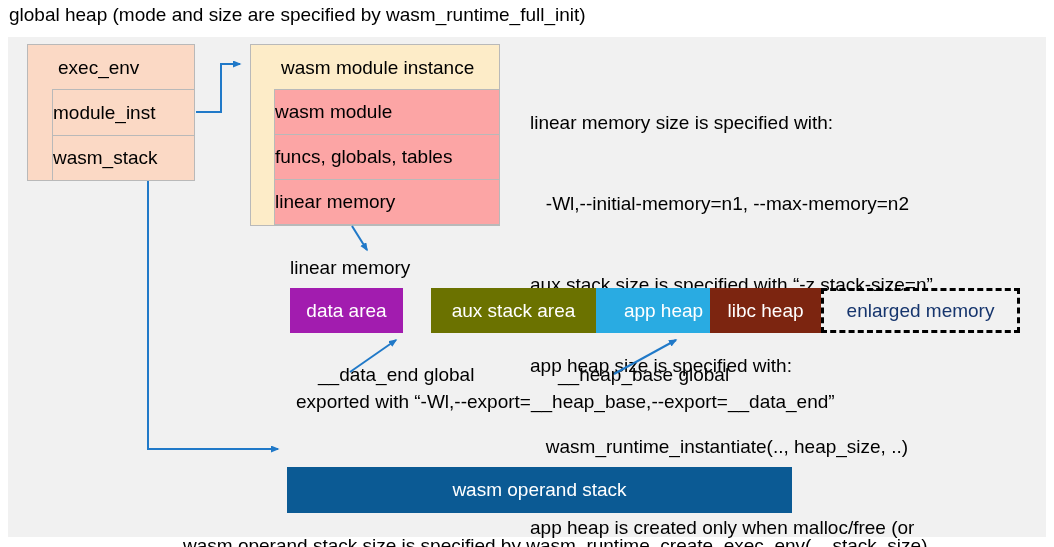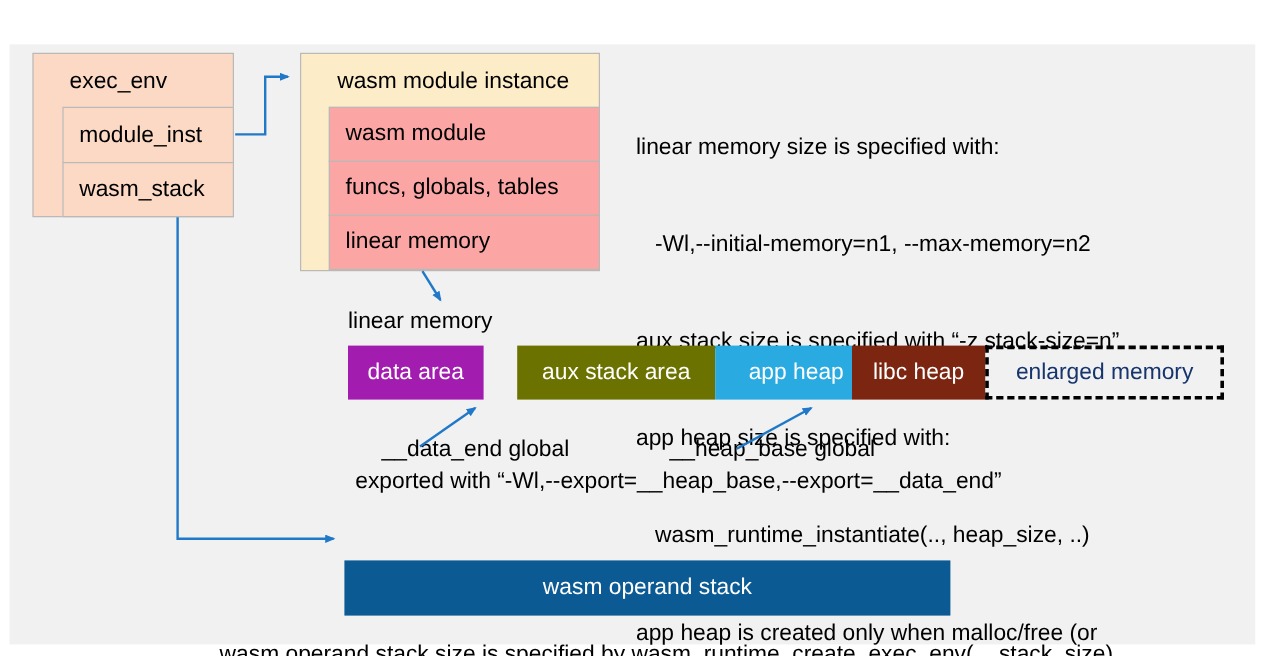--- a/index.html
+++ b/index.html
@@ -3,21 +3,21 @@
 <meta charset="utf-8">
 <style>
   * { margin:0; padding:0; box-sizing:border-box; }
   body { font-family:"Liberation Sans", sans-serif; background:#ffffff; }
   .page { position:relative; width:1054px; height:547px; background:#ffffff; overflow:hidden; color:#000; }
   .canvas { position:absolute; left:8px; top:37px; width:1038px; height:500px; background:#f1f1f1; }
   .title { position:absolute; left:9px; top:4px; font-size:19px; color:#000; white-space:pre; }
 
   .struct { position:absolute; border:1px solid #b9b9b9; }
   .struct-hdr { height:45px; display:flex; align-items:center; padding-left:30px; font-size:19px; }
-  .struct-row { position:absolute; border:1px solid #b9b9b9; display:flex; align-items:center; padding-left:13px; font-size:19px; }
+  .struct-row { position:absolute; border:1px solid #b9b9b9; display:flex; align-items:center; font-size:19px; }
 
   .exec-env { left:27px; top:44px; width:168px; height:137px; background:#fbd9c5; }
   .row-pink { background:#fbd9c5; left:52px; width:143px; }
   .r-mi { top:89px; height:47px; }
   .r-ws { top:135px; height:46px; }
 
   .mod-inst { left:250px; top:44px; width:250px; height:182px; background:#fdecc8; }
   .row-cream { background:#fca5a5; left:274px; width:226px; height:46px; }
   .c0 { top:89px; } .c1 { top:134px; } .c2 { top:179px; }
 
@@ -36,20 +36,21 @@
 
   .opstack { position:absolute; left:287px; top:426px; width:505px; height:46px; display:flex; align-items:center; justify-content:center; color:#fff; font-size:19px;margin-top:41px; }
   .footer { position:absolute; left:183px; top:478px; font-size:19px; line-height:27px; white-space:pre; }
 
   .arrows { position:absolute; left:0; top:0; pointer-events:none; }
 </style>
 </head>
 <body>
 
 <div class="page">
+  <div class="title">global heap (mode and size are specified by wasm_runtime_full_init)</div>
   <div class="canvas"></div>
 
   <div class="struct exec-env">
     <div class="struct-hdr">exec_env</div>
   </div>
   <div class="struct-row row-pink r-mi">module_inst</div>
   <div class="struct-row row-pink r-ws">wasm_stack</div>
 
   <div class="struct mod-inst">
     <div class="struct-hdr">wasm module instance</div>

